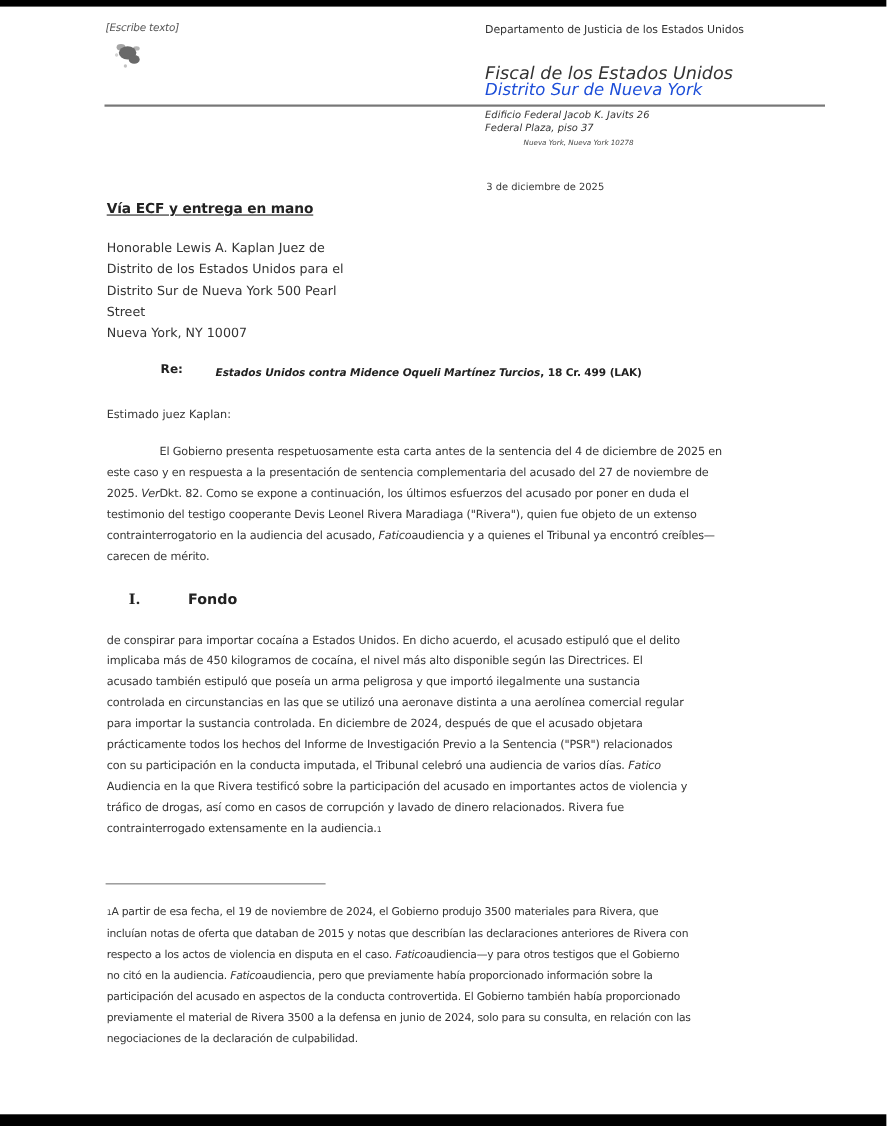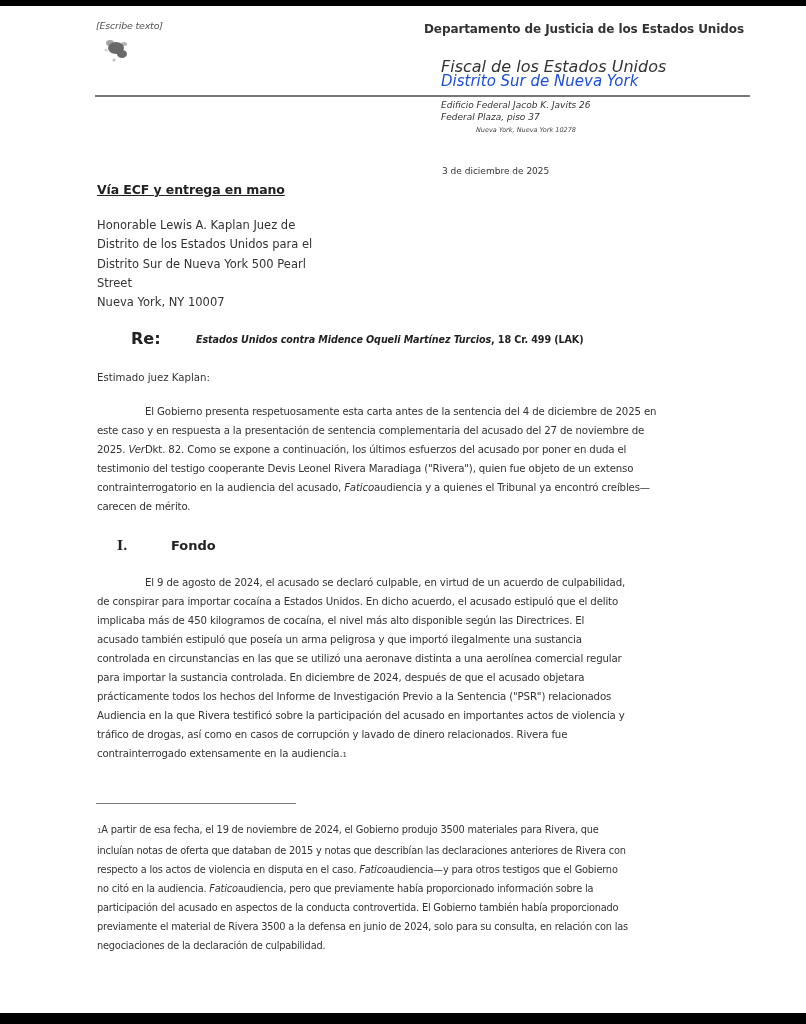--- a/index.html
+++ b/index.html
@@ -7,36 +7,36 @@
     width: 806px; height: 1024px; position: relative; overflow: hidden;
     background: #ffffff; color: #222222;
     font-family: "DejaVu Sans", "Liberation Sans", sans-serif;
   }
   .bar-top { position: absolute; left: 0; top: 0; width: 806px; height: 6px; background: #000; }
   .bar-bottom { position: absolute; left: 0; top: 1013px; width: 806px; height: 11px; background: #000; }
 
   .placeholder { position: absolute; left: 96px; top: 20px; font-size: 9.5px; color: #555; letter-spacing: -0.2px; font-style: italic; }
   .seal { position: absolute; left: 100px; top: 34px; width: 36px; height: 32px; }
 
-  .dept { position: absolute; left: 424px; top: 22px; font-size: 12px; font-weight: bold; color: #333; letter-spacing: -0.1px; }
+  .dept { position: absolute; left: 441px; top: 22px; font-size: 10px; font-weight: normal; color: #333; letter-spacing: -0.1px; }
   .office-sub { position: absolute; left: 441px; top: 57px; font-size: 16px; font-style: italic; color: #333; }
   .office-title { position: absolute; left: 441px; top: 72px; font-size: 15px; font-style: italic; color: #1d4ed8; }
   .rule { position: absolute; left: 95px; top: 95px; width: 655px; height: 2px; background: #777; }
   .addr1 { position: absolute; left: 441px; top: 100px; font-size: 9px; font-style: italic; color: #333; }
   .addr2 { position: absolute; left: 441px; top: 112px; font-size: 9px; font-style: italic; color: #333; }
   .addr3 { position: absolute; left: 441px; top: 126px; font-size: 6.5px; font-style: italic; color: #444; padding-left: 35px; }
 
   .date { position: absolute; left: 442px; top: 166px; font-size: 9px; color: #333; }
 
   .delivery { position: absolute; left: 97px; top: 182px; font-size: 12.5px; font-weight: bold; text-decoration: underline; color: #222; letter-spacing: -0.1px; }
 
   .addressee { position: absolute; left: 97px; top: 216px; font-size: 11.5px; line-height: 19.3px; color: #333; }
   .addressee div { white-space: nowrap; }
 
-  .re-label { position: absolute; left: 131px; top: 329px; font-size: 16px; font-weight: bold; color: #222; }
+  .re-label { position: absolute; left: 146px; top: 329px; font-size: 11px; font-weight: bold; color: #222; }
   .re-text { position: absolute; left: 196px; top: 334px; font-size: 9.6px; font-weight: bold; color: #222; white-space: nowrap; letter-spacing: -0.1px; }
   .re-text i { font-style: italic; }
 
   .salutation { position: absolute; left: 97px; top: 372px; font-size: 10.2px; color: #333; }
 
   .para { position: absolute; left: 97px; width: 660px; font-size: 10.2px; line-height: 19px; color: #333; letter-spacing: -0.15px; }
   .para .ln { white-space: nowrap; }
   .para .indent { padding-left: 48px; }
   .p1 { top: 402px; }
   .p2 { top: 573px; }
@@ -96,27 +96,27 @@
     <div class="ln"><span>2025. </span><i>Ver</i><span>Dkt. 82. Como se expone a continuación, los últimos esfuerzos del acusado por poner en duda el</span></div>
     <div class="ln"><span>testimonio del testigo cooperante Devis Leonel Rivera Maradiaga ("Rivera"), quien fue objeto de un extenso</span></div>
     <div class="ln"><span>contrainterrogatorio en la audiencia del acusado, </span><i>Fatico</i><span>audiencia y a quienes el Tribunal ya encontró creíbles—</span></div>
     <div class="ln"><span>carecen de mérito.</span></div>
   </div>
 
 <div class="heading-num">I.</div>
 <div class="heading-text">Fondo</div>
 
 <div class="para p2">
-    <div class="ln indent"><span>El 9 de agosto de 2024, el acusado se declaró culpable, en virtud de un acuerdo de culpabilidad,</span></div>
     <div class="ln"><span>de conspirar para importar cocaína a Estados Unidos. En dicho acuerdo, el acusado estipuló que el delito</span></div>
     <div class="ln"><span>implicaba más de 450 kilogramos de cocaína, el nivel más alto disponible según las Directrices. El</span></div>
     <div class="ln"><span>acusado también estipuló que poseía un arma peligrosa y que importó ilegalmente una sustancia</span></div>
     <div class="ln"><span>controlada en circunstancias en las que se utilizó una aeronave distinta a una aerolínea comercial regular</span></div>
     <div class="ln"><span>para importar la sustancia controlada. En diciembre de 2024, después de que el acusado objetara</span></div>
     <div class="ln"><span>prácticamente todos los hechos del Informe de Investigación Previo a la Sentencia ("PSR") relacionados</span></div>
+    <div class="ln"><span>con su participación en la conducta imputada, el Tribunal celebró una audiencia de varios días. </span><i>Fatico</i></div>
     <div class="ln"><span>Audiencia en la que Rivera testificó sobre la participación del acusado en importantes actos de violencia y</span></div>
     <div class="ln"><span>tráfico de drogas, así como en casos de corrupción y lavado de dinero relacionados. Rivera fue</span></div>
     <div class="ln"><span>contrainterrogado extensamente en la audiencia.</span><span class="fnmark">1</span></div>
   </div>
 
 <div class="fn-rule"></div>
 <div class="footnote">
     <div class="ln"><span class="fnmark">1</span><span>A partir de esa fecha, el 19 de noviembre de 2024, el Gobierno produjo 3500 materiales para Rivera, que</span></div>
     <div class="ln"><span>incluían notas de oferta que databan de 2015 y notas que describían las declaraciones anteriores de Rivera con</span></div>
     <div class="ln"><span>respecto a los actos de violencia en disputa en el caso. </span><i>Fatico</i><span>audiencia—y para otros testigos que el Gobierno</span></div>

